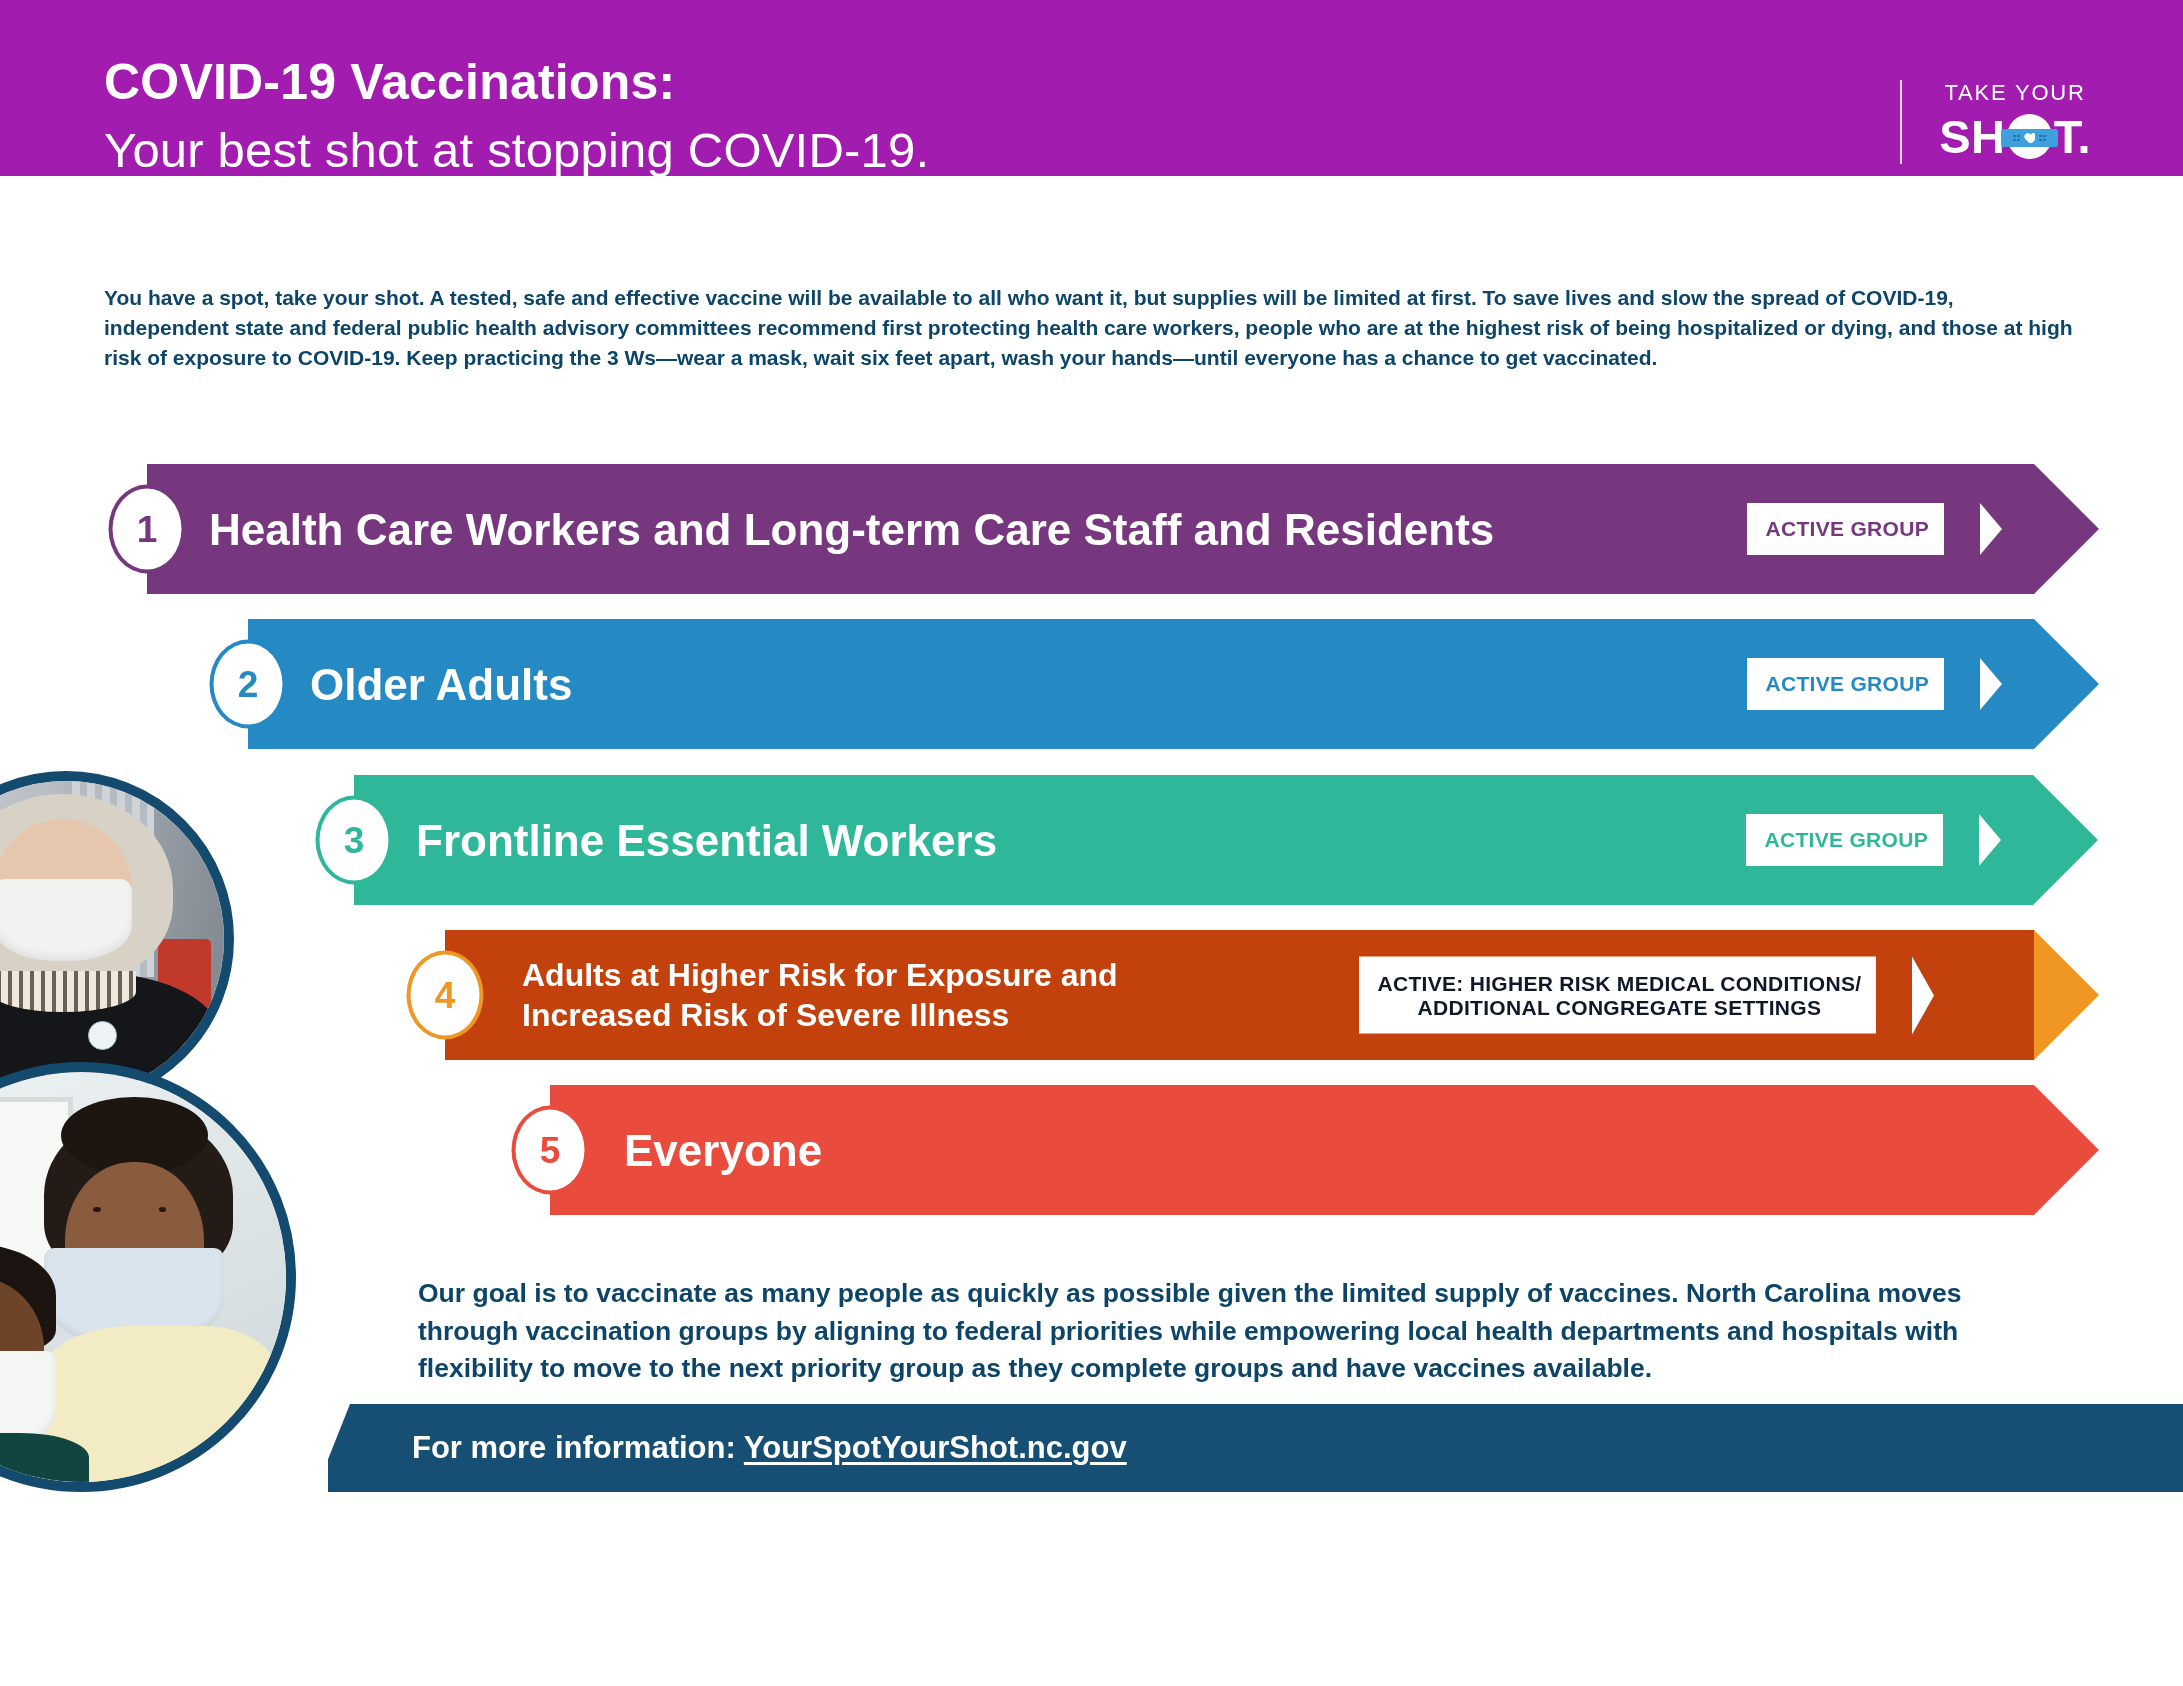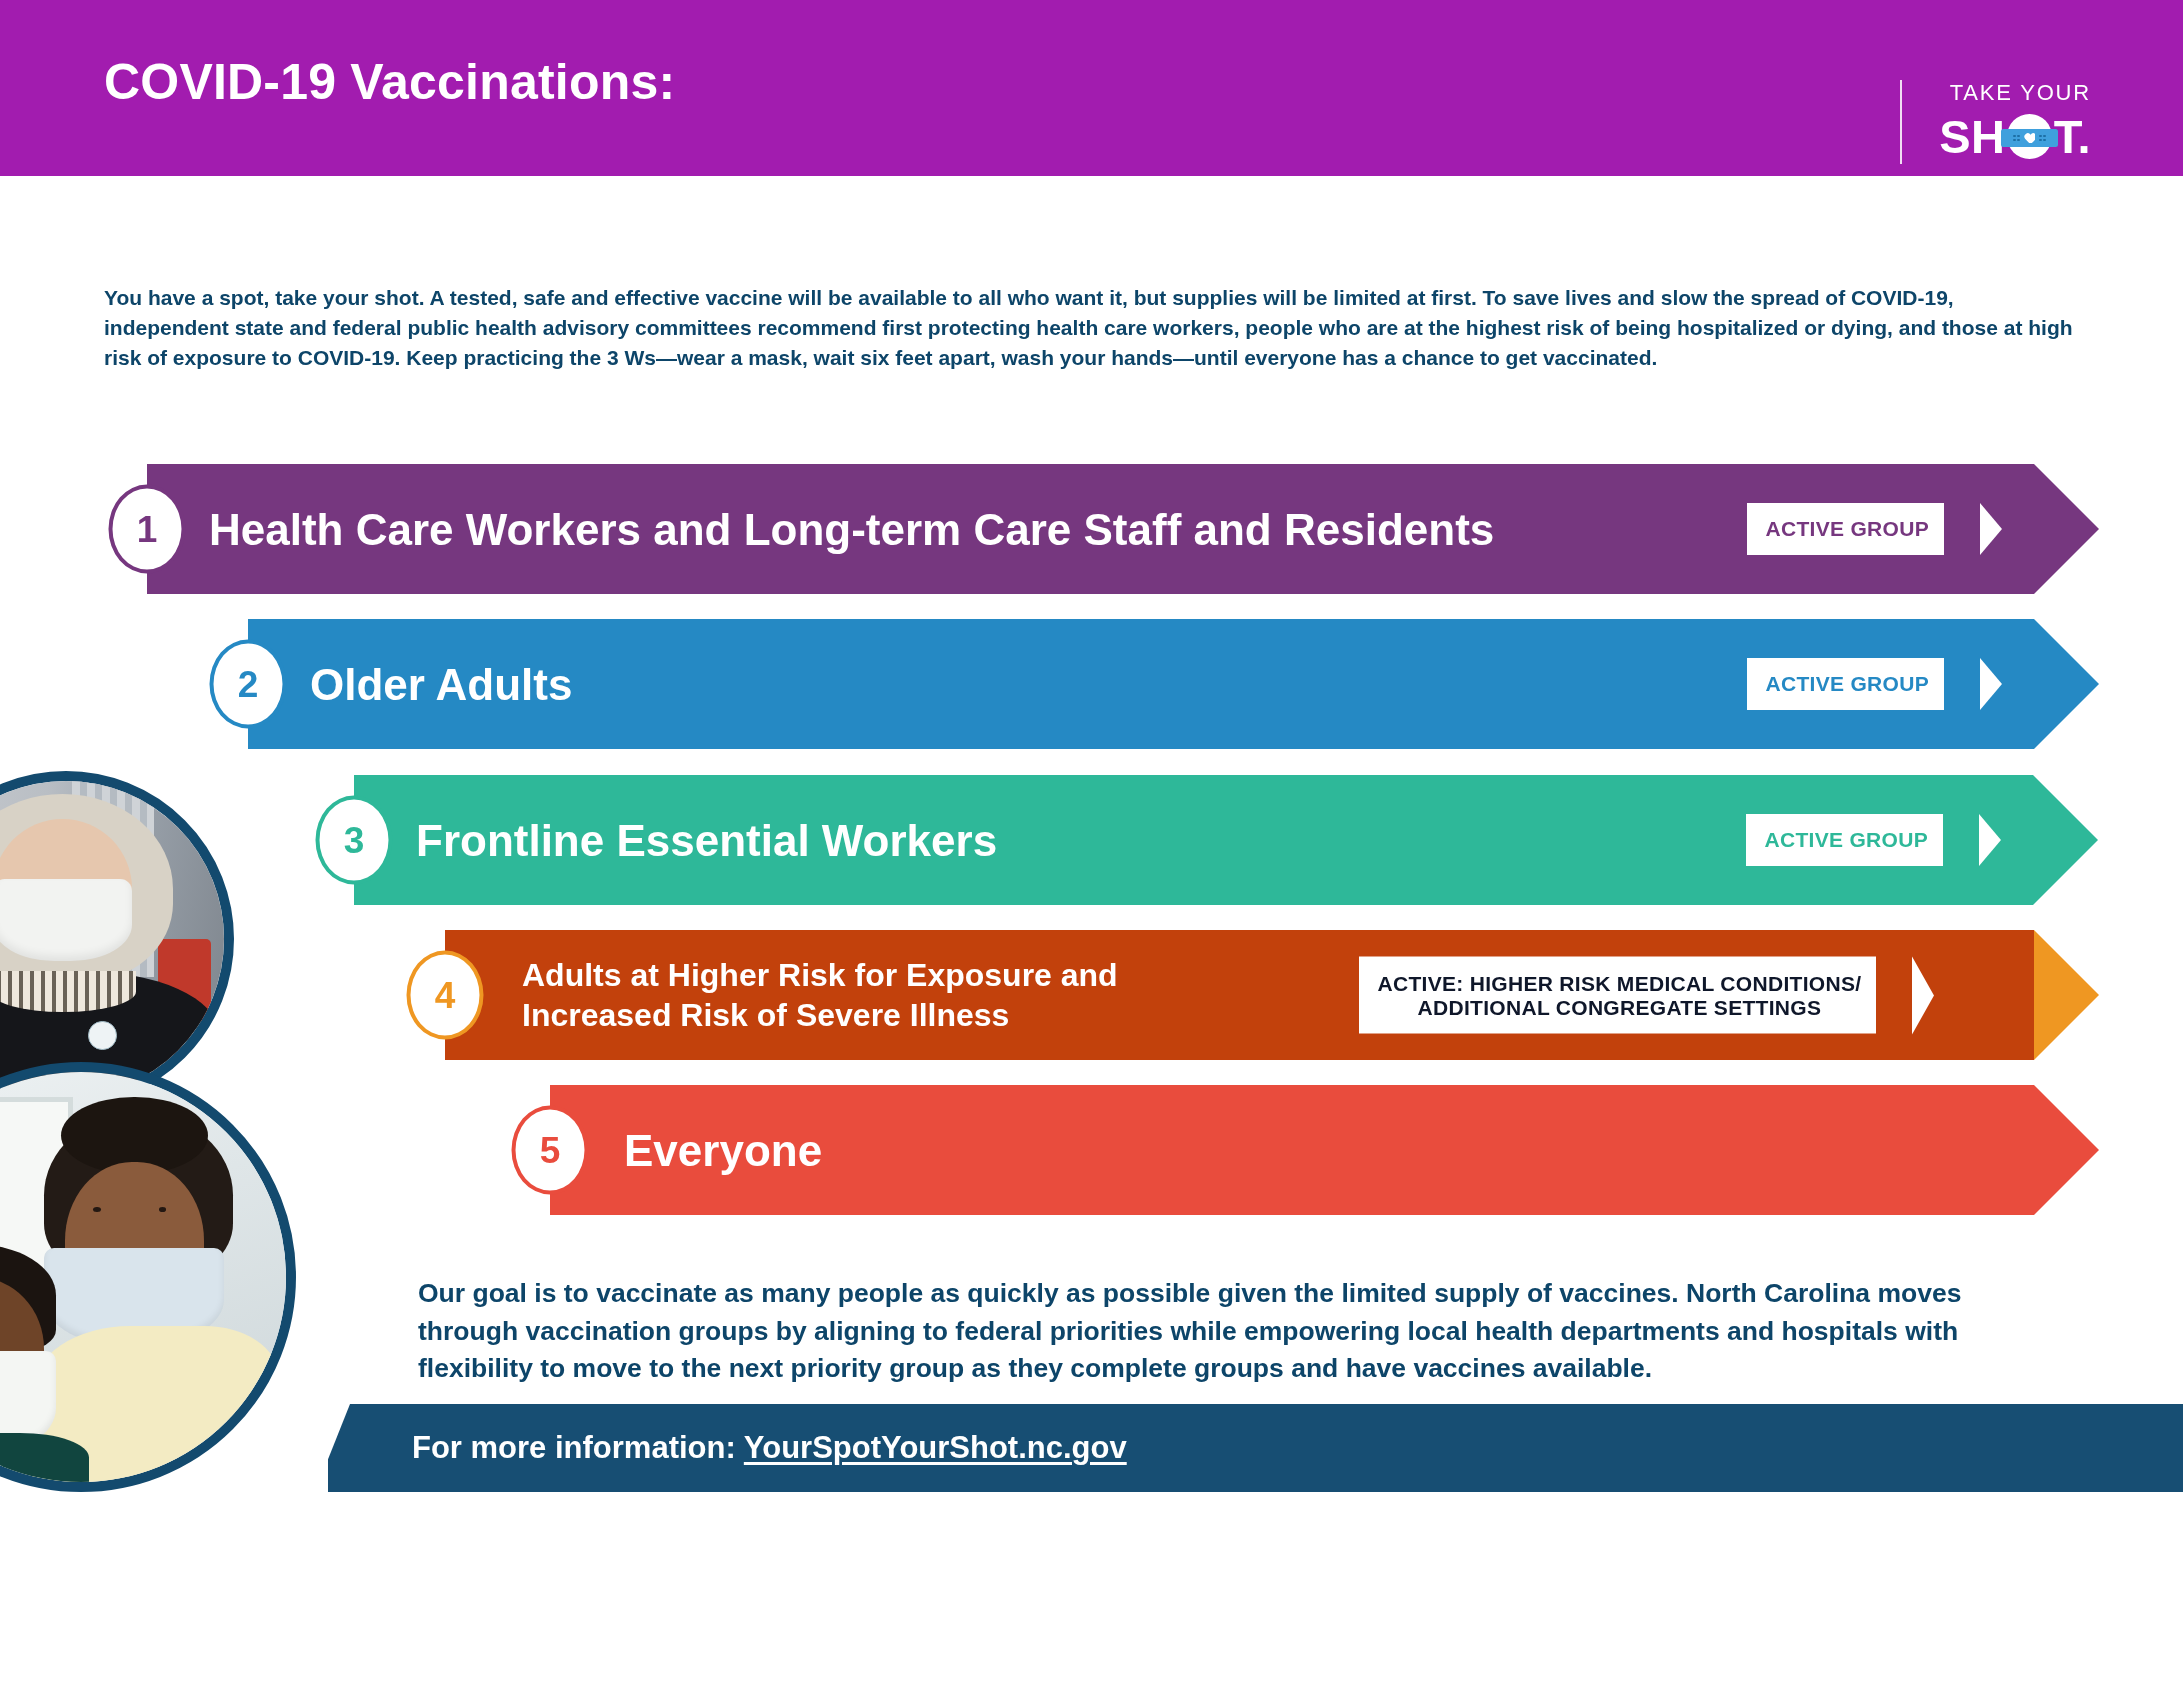--- a/index.html
+++ b/index.html
@@ -24,21 +24,21 @@
   .title-line2 {
     color:#ffffff; font-size:49px; font-weight:normal;
     letter-spacing:0.2px; line-height:1.24; margin-top:6.7px;
   }
   .brand-lockup {
     position:absolute; right:92px; top:80px;
     display:flex; align-items:stretch; gap:0;
   }
   .brand-half { display:flex; flex-direction:column; }
   .brand-left { padding-right:37px; align-items:flex-start; }
-  .brand-right { padding-left:37px; align-items:flex-end; }
+  .brand-right { padding-left:37px; align-items:center; }
   .brand-divider { width:2.5px; background:#ffffff; opacity:0.85; }
   .brand-kicker {
     color:#ffffff; font-size:22px; letter-spacing:1.8px;
     font-weight:normal; white-space:nowrap;
   }
   .brand-word {
     color:#ffffff; font-size:47px; font-weight:bold;
     letter-spacing:0.4px; white-space:nowrap; margin-top:3.4px;
     display:flex; align-items:center;
   }
@@ -187,20 +187,21 @@
 
   
   .footer { position:absolute; left:0; top:1495px; width:2183px; height:192px; background:#ffffff; }
 </style>
 </head>
 <body>
 
 <div class="header">
   <div class="header-titles">
     <div class="title-line1">COVID-19 Vaccinations:</div>
+    <div class="title-line2">Your best shot at stopping COVID-19.</div>
   </div>
 
   <div class="brand-lockup">
     <div class="brand-divider"></div>
     <div class="brand-half brand-right">
       <span class="brand-kicker">TAKE YOUR</span>
       <span class="brand-word">
         <span>SH</span>
         <span class="shot-o">
           <span class="shot-band">

